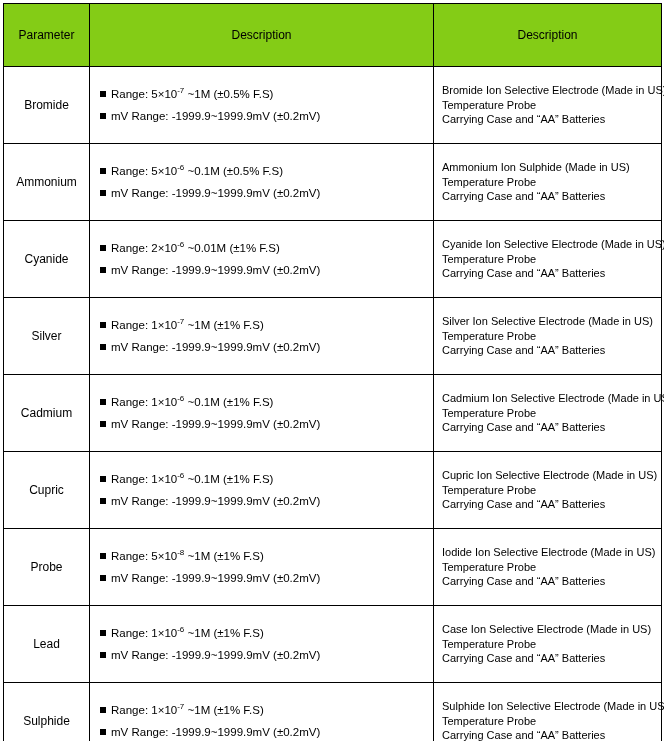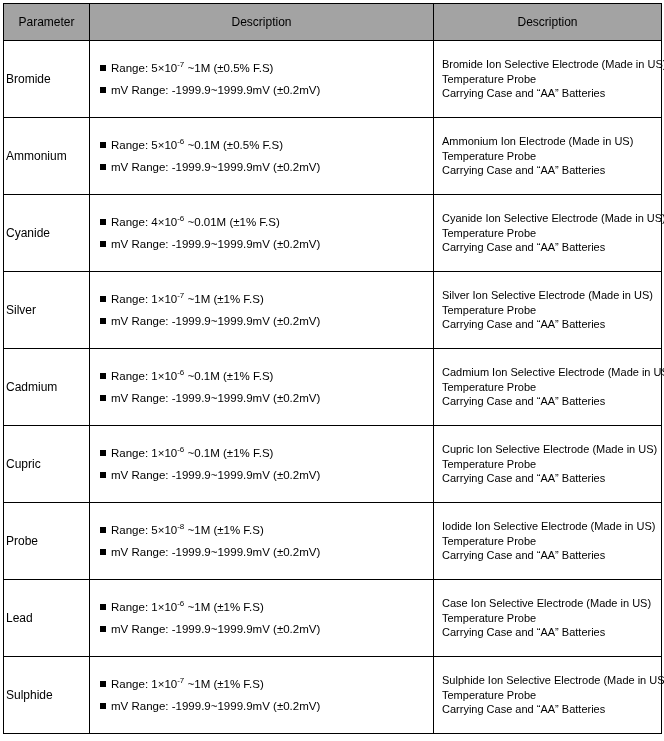--- a/index.html
+++ b/index.html
@@ -27,28 +27,29 @@
   }
   table.spec col.c-param { width: 86px; }
   table.spec col.c-desc  { width: 344px; }
   table.spec col.c-acc   { width: 228px; }
 
   table.spec th, table.spec td {
     border: 1px solid #000000;
     vertical-align: middle;
   }
   table.spec thead th {
-    background: #a3a3a3;
+    background: #84cc16;
     font-weight: normal;
     font-size: 12px;
     text-align: center;
     height: 24px;
-    padding: 6px 0;
+    padding: 19px 0;
   }
   td.param {
+    text-align: center;
     font-size: 12px;
     padding: 4px 2px;
   }
   td.desc {
     font-size: 11.5px;
     padding: 6px 8px 6px 10px;
     line-height: 1.05;
   }
   td.acc {
     font-size: 11px;
@@ -110,29 +111,29 @@
             <span class="acc-line">Carrying Case and “AA” Batteries</span>
           </td>
         </tr>
         <tr class="rowh">
           <td class="param">Ammonium</td>
           <td class="desc">
             <span class="bullet-line"><span class="sq"></span><span>Range: 5</span><span>×</span><span>10</span><sup>-6</sup><span> ~0.1M (±0.5% F.S)</span></span>
             <span class="bullet-line"><span class="sq"></span><span>mV Range: -1999.9~1999.9mV (±0.2mV)</span></span>
           </td>
           <td class="acc">
-            <span class="acc-line">Ammonium Ion Electrode (Made in US)</span>
+            <span class="acc-line">Ammonium Ion Sulphide (Made in US)</span>
             <span class="acc-line">Temperature Probe</span>
             <span class="acc-line">Carrying Case and “AA” Batteries</span>
           </td>
         </tr>
         <tr class="rowh">
           <td class="param">Cyanide</td>
           <td class="desc">
-            <span class="bullet-line"><span class="sq"></span><span>Range: 4</span><span>×</span><span>10</span><sup>-6</sup><span> ~0.01M (±1% F.S)</span></span>
+            <span class="bullet-line"><span class="sq"></span><span>Range: 2</span><span>×</span><span>10</span><sup>-6</sup><span> ~0.01M (±1% F.S)</span></span>
             <span class="bullet-line"><span class="sq"></span><span>mV Range: -1999.9~1999.9mV (±0.2mV)</span></span>
           </td>
           <td class="acc">
             <span class="acc-line">Cyanide Ion Selective Electrode (Made in US)</span>
             <span class="acc-line">Temperature Probe</span>
             <span class="acc-line">Carrying Case and “AA” Batteries</span>
           </td>
         </tr>
         <tr class="rowh">
           <td class="param">Silver</td>

